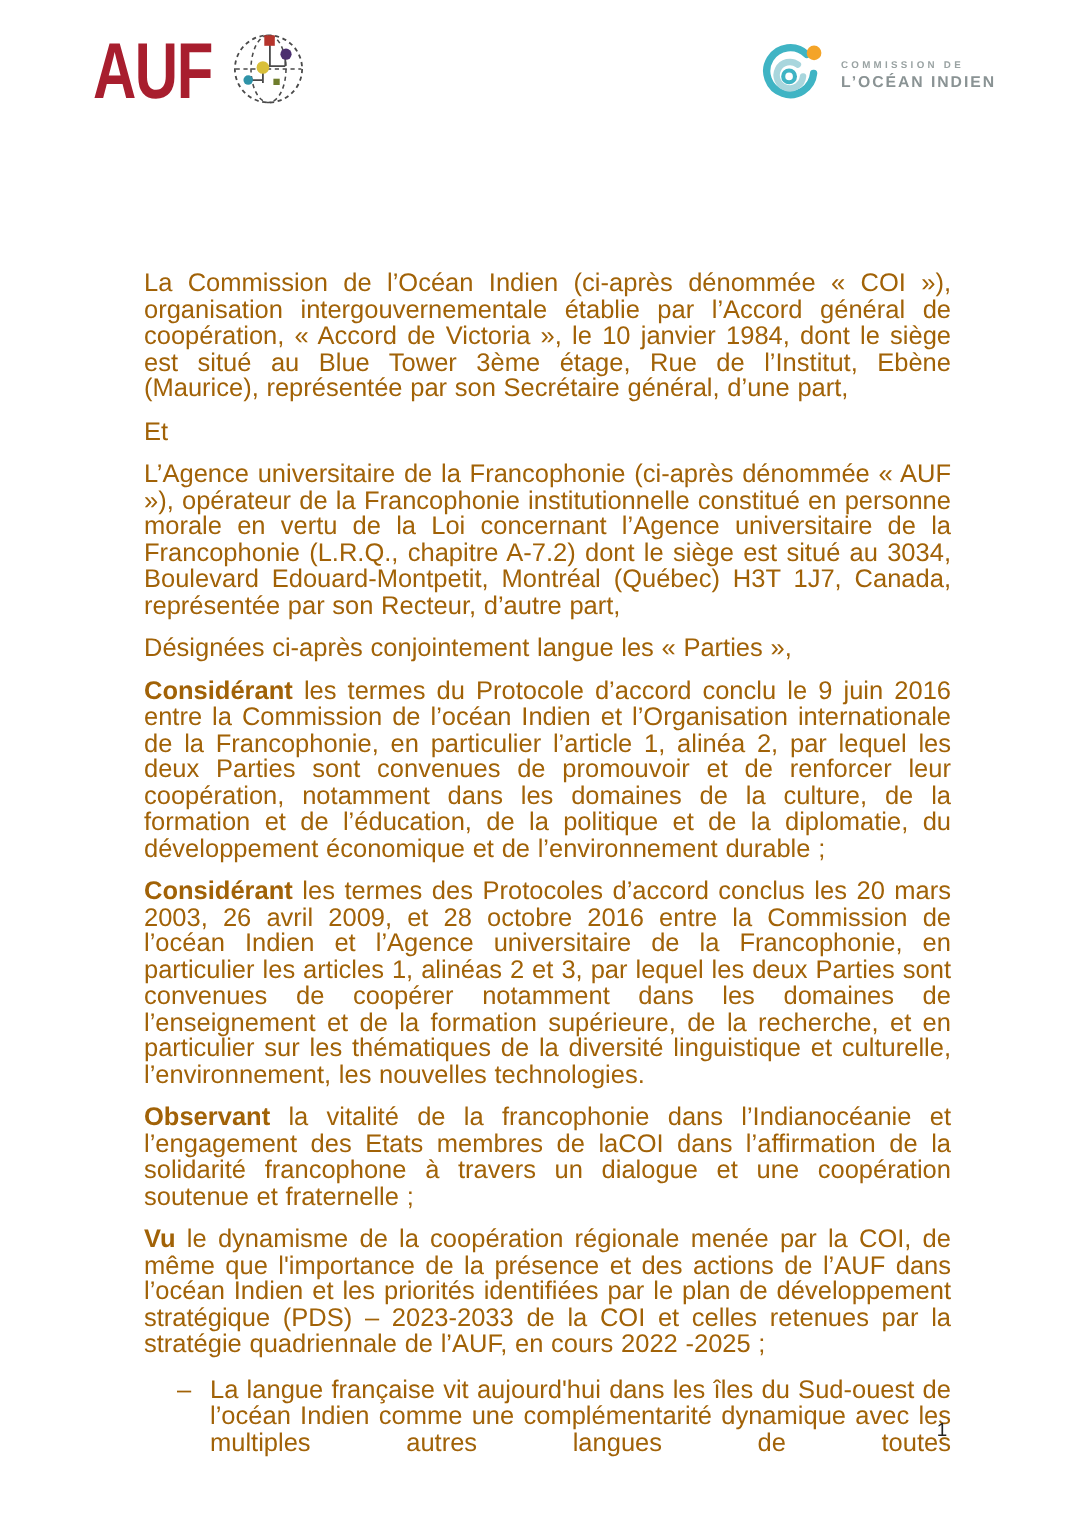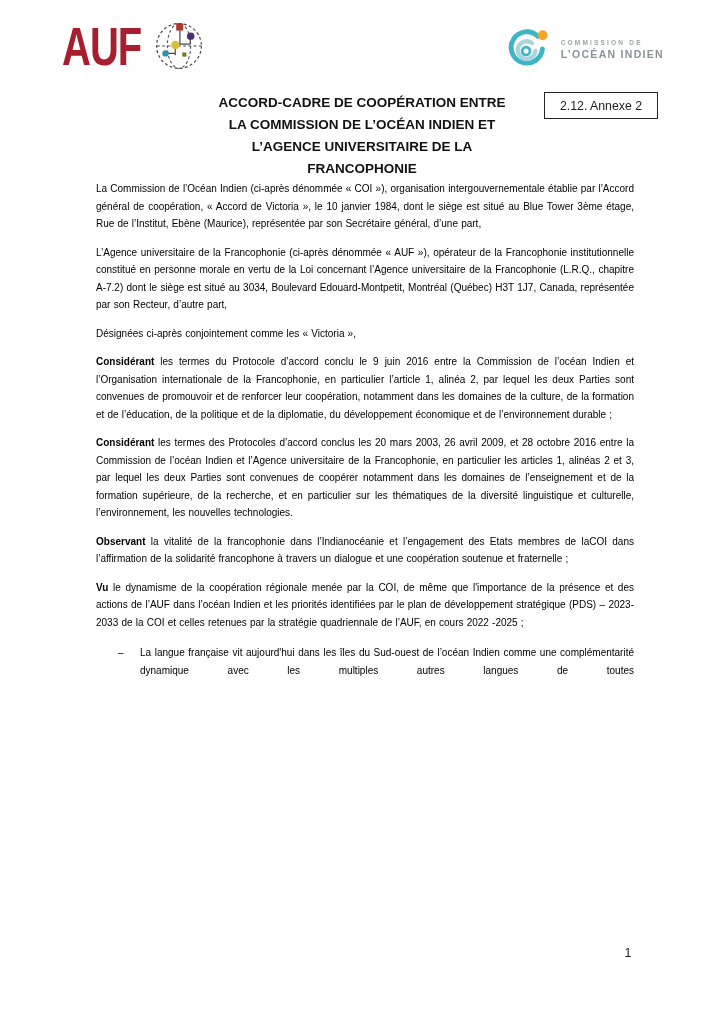--- a/index.html
+++ b/index.html
@@ -42,23 +42,23 @@
     position:absolute; left:544px; top:0;
     width:112px; height:25px;
     border:1.5px solid #222;
     display:flex; align-items:center; justify-content:center;
     font-size:12.3px; color:#222; background:#fff;
   }
 
   
   .body-text {
     position:absolute; top:180px; left:96px; width:538px;
-    font-size:10px; line-height:17.5px;
+    font-size:17px; line-height:17.5px;
     text-align:justify; word-spacing:0.4px;
-    color:#000000;
+    color:#a16207;
   }
   .body-text p { margin:0 0 11px 0; }
   .body-text p strong { font-weight:bold; }
   .ayant { margin-top:16px !important; }
   .bullet-item { display:flex; margin-top:13px; padding-left:22px; }
   .bullet-dash { flex:0 0 22px; }
   .bullet-body { flex:1; text-align:justify; text-align-last:justify; }
 
   
   .page-number {
@@ -98,36 +98,26 @@
           <circle cx="38.5" cy="11.5" r="5" fill="#f4a428"></circle>
         </svg>
       </span>
       <span class="coi-text">
         <span class="l1">COMMISSION DE</span>
         <span class="l2">L’OCÉAN INDIEN</span>
       </span>
     </div>
   </div>
 
-  <div class="title-row">
-    <div class="doc-title">
-      <div>ACCORD-CADRE DE COOPÉRATION ENTRE</div>
-      <div>LA COMMISSION DE L’OCÉAN INDIEN ET</div>
-      <div>L’AGENCE UNIVERSITAIRE DE LA</div>
-      <div>FRANCOPHONIE</div>
-    </div>
-    <div class="annexe-box">
-      <span>2.12. Annexe 2</span>
-    </div>
-  </div>
 
   <div class="body-text">
     <p>La Commission de l’Océan Indien (ci-après dénommée « COI »), organisation intergouvernementale établie par l’Accord général de coopération, « Accord de Victoria », le 10 janvier 1984, dont le siège est situé au Blue Tower 3ème étage, Rue de l’Institut, Ebène (Maurice), représentée par son Secrétaire général, d’une part,</p>
+    <p>Et</p>
     <p>L’Agence universitaire de la Francophonie (ci-après dénommée « AUF »), opérateur de la Francophonie institutionnelle constitué en personne morale en vertu de la Loi concernant l’Agence universitaire de la Francophonie (L.R.Q., chapitre A-7.2) dont le siège est situé au 3034, Boulevard Edouard-Montpetit, Montréal (Québec) H3T 1J7, Canada, représentée par son Recteur, d’autre part,</p>
-    <p>Désignées ci-après conjointement comme les « Victoria »,</p>
+    <p>Désignées ci-après conjointement langue les « Parties »,</p>
 
     <p><strong>Considérant</strong><span> les termes du Protocole d’accord conclu le 9 juin 2016 entre la Commission de l’océan Indien et l’Organisation internationale de la Francophonie, en particulier l’article 1, alinéa 2, par lequel les deux Parties sont convenues de promouvoir et de renforcer leur coopération, notamment dans les domaines de la culture, de la formation et de l’éducation, de la politique et de la diplomatie, du développement économique et de l’environnement durable ;</span></p>
 
     <p><strong>Considérant</strong><span> les termes des Protocoles d’accord conclus les 20 mars 2003, 26 avril 2009, et 28 octobre 2016 entre la Commission de l’océan Indien et l’Agence universitaire de la Francophonie, en particulier les articles 1, alinéas 2 et 3, par lequel les deux Parties sont convenues de coopérer notamment dans les domaines de l’enseignement et de la formation supérieure, de la recherche, et en particulier sur les thématiques de la diversité linguistique et culturelle, l’environnement, les nouvelles technologies.</span></p>
 
     <p><strong>Observant</strong><span> la vitalité de la francophonie dans l’Indianocéanie et l’engagement des Etats membres de laCOI dans l’affirmation de la solidarité francophone à travers un dialogue et une coopération soutenue et fraternelle ;</span></p>
 
     <p><strong>Vu</strong><span> le dynamisme de la coopération régionale menée par la COI, de même que l'importance de la présence et des actions de l’AUF dans l’océan Indien et les priorités identifiées par le plan de développement stratégique (PDS) – 2023-2033 de la COI et celles retenues par la stratégie quadriennale de l’AUF, en cours 2022 -2025 ;</span></p>
 
 

